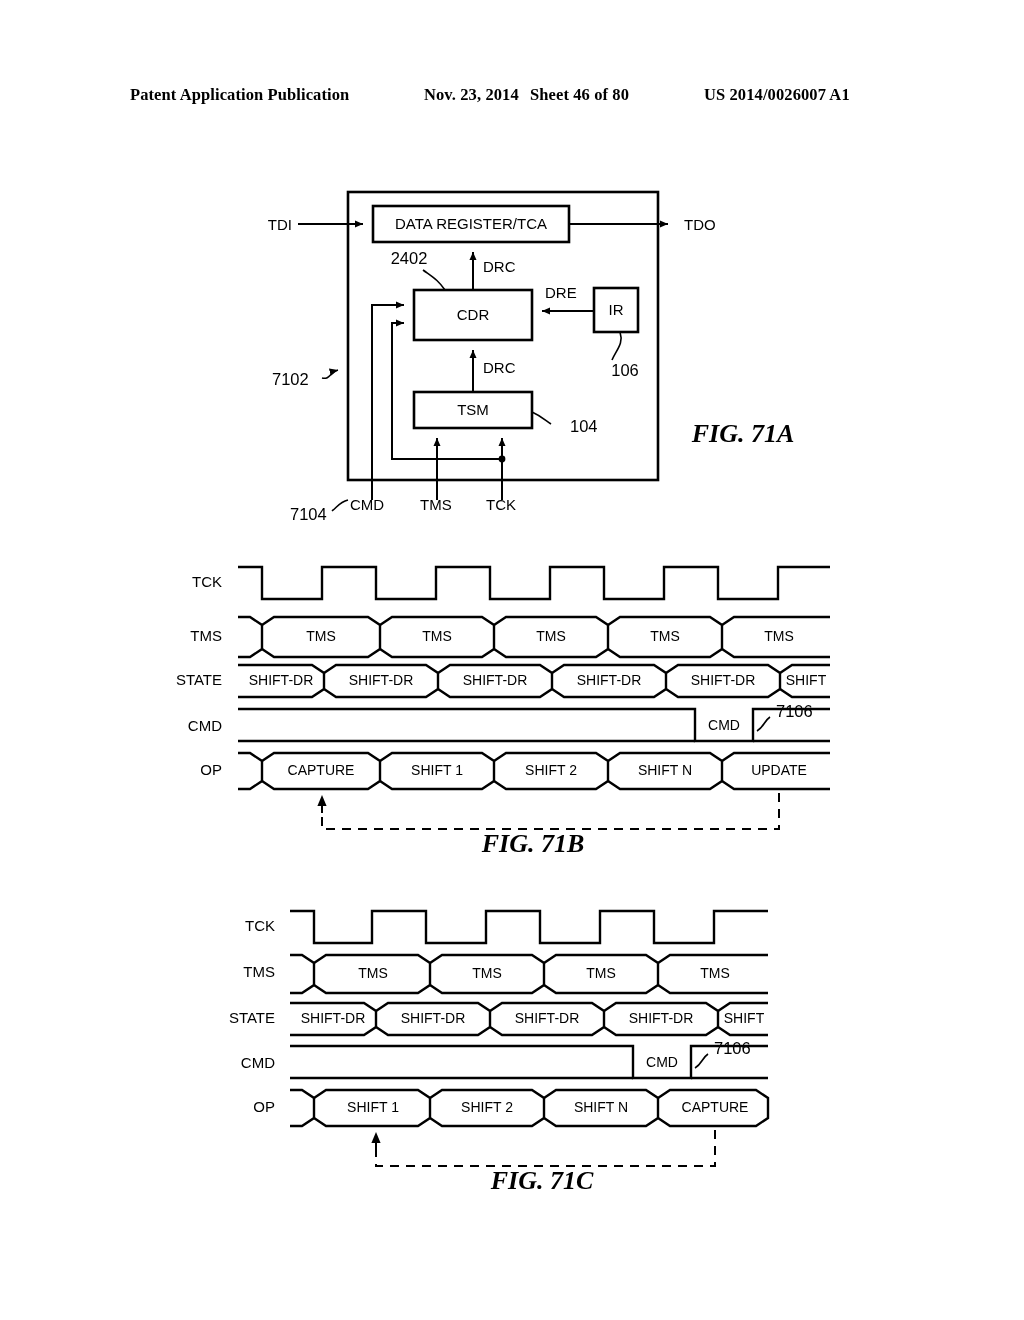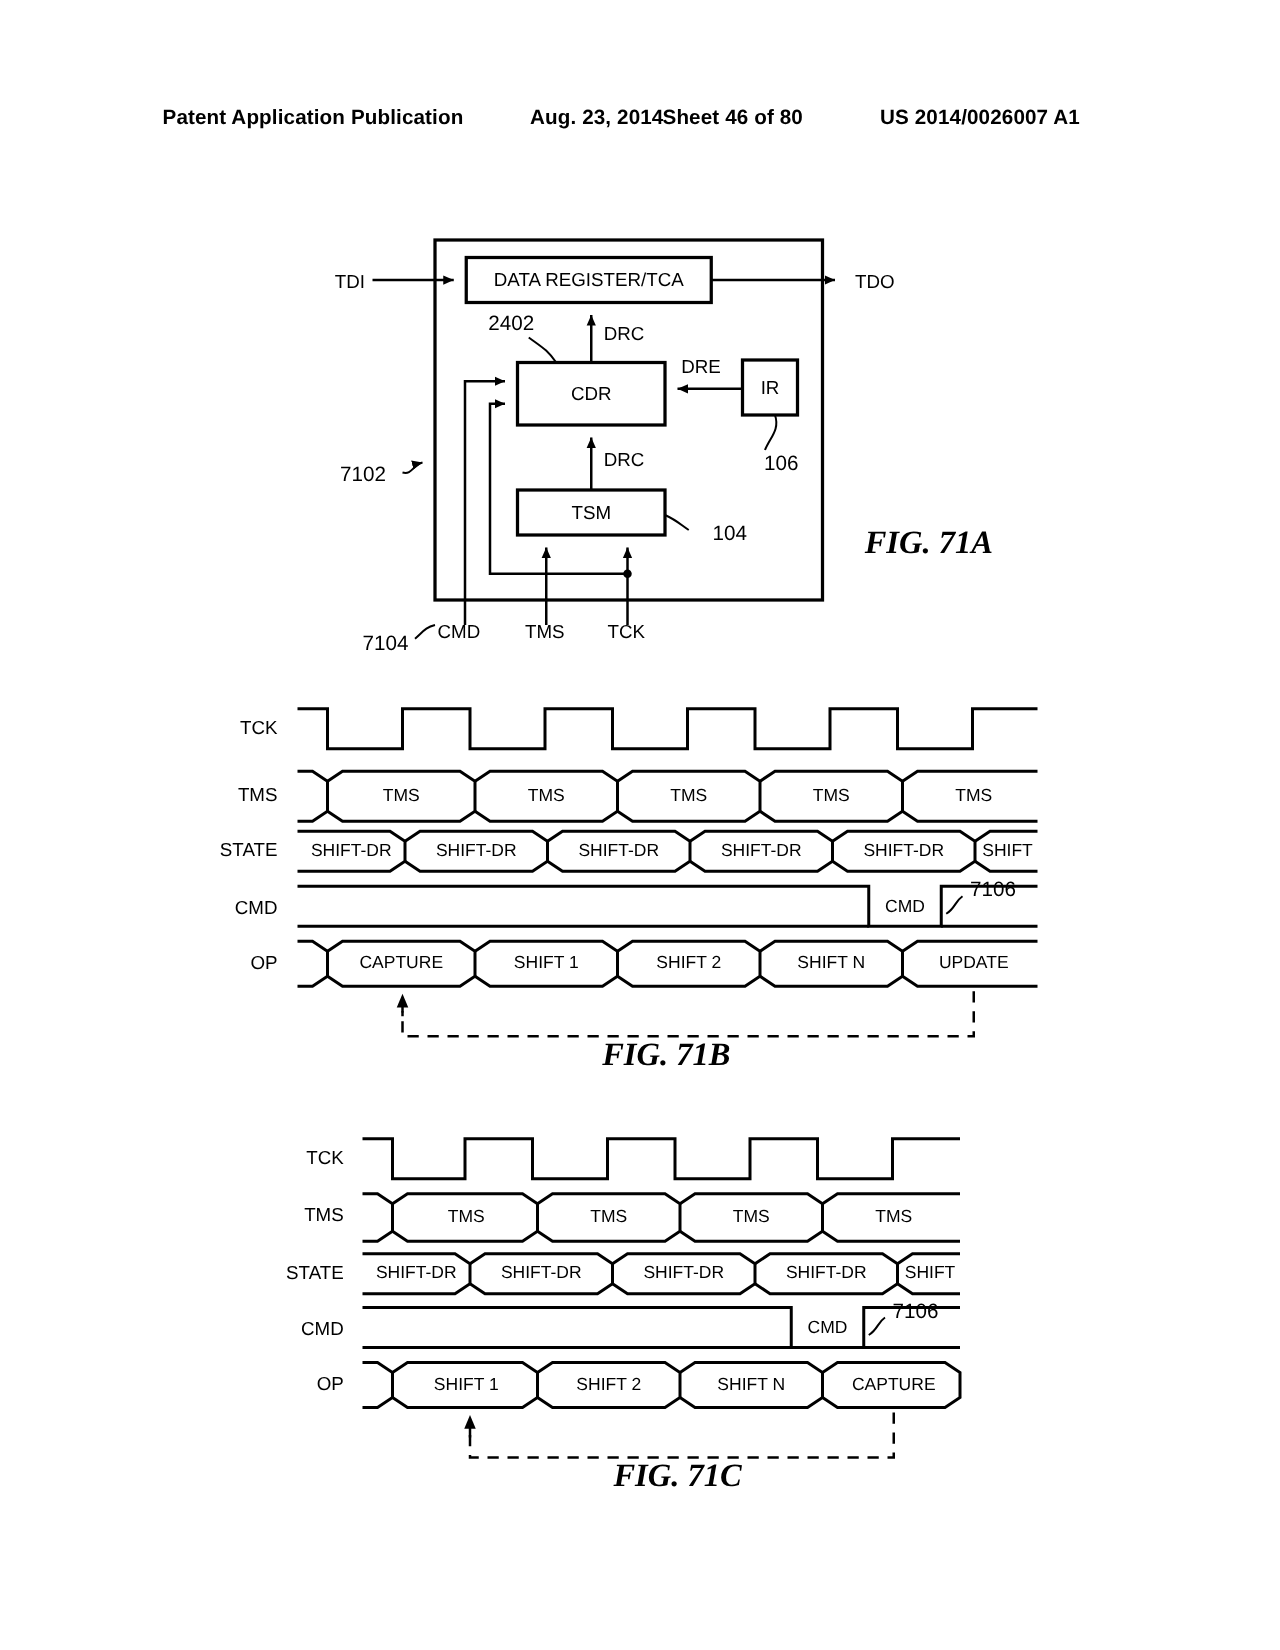--- a/index.html
+++ b/index.html
@@ -17,21 +17,21 @@
     overflow: hidden;
   }
 
   
   #page-header {
     position: absolute;
     left: 0;
     top: 82px;
     width: 1024px;
     height: 30px;
-    font-family: Liberation Sans, sans-serif;
+    font-family: Liberation Serif, serif;
     font-weight: bold;
     font-size: 16.5px;
     letter-spacing: 0.1px;
     white-space: nowrap;
   }
   #page-header .hdr-pub   { position: absolute; left: 130px; top: 3px; }
   #page-header .hdr-date  { position: absolute; left: 424px; top: 3px; }
   #page-header .hdr-sheet { position: absolute; left: 530px; top: 3px; }
   #page-header .hdr-docid { position: absolute; left: 704px; top: 3px; }
 
@@ -75,21 +75,21 @@
           stroke-linejoin: miter; stroke-linecap: butt; }
   .dash { stroke: #000000; stroke-width: 2; fill: none;
           stroke-dasharray: 9 7; }
   .dot  { fill: #000000; stroke: none; }
 </style>
 </head>
 <body>
 
 <div id="page-header">
   <span class="hdr-pub">Patent Application Publication</span>
-  <span class="hdr-date">Aug. 23, 2014</span>
+  <span class="hdr-date">Nov. 23, 2014</span>
   <span class="hdr-sheet">Sheet 46 of 80</span>
   <span class="hdr-docid">US 2014/0026007 A1</span>
 </div>
 
 <div class="fig-stage" id="fig-71a-stage">
   <svg width="1024" height="360" viewBox="0 0 1024 360">
     <defs>
       <marker id="arrH" markerWidth="9" markerHeight="9" refX="8.4" refY="4.5" orient="auto" markerUnits="userSpaceOnUse">
         <path d="M0,0.8 L8.4,4.5 L0,8.2 z" fill="#000000"></path>
       </marker>

